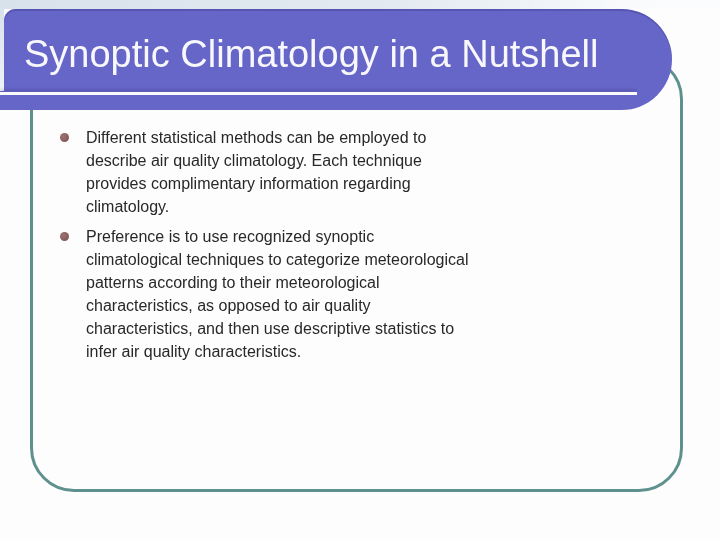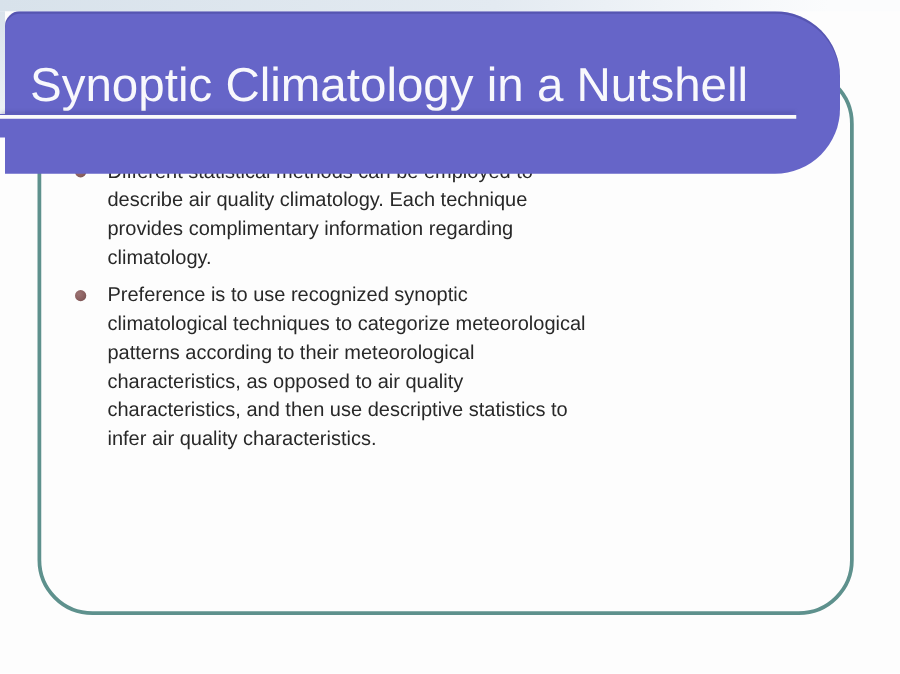--- a/index.html
+++ b/index.html
@@ -26,21 +26,21 @@
     z-index:4;
   }
   
   .left-edge-strip{
     position:absolute;left:0;top:9px;width:4px;height:82px;
     background:linear-gradient(to bottom, var(--top-strip), #eef2f6);
     z-index:4;
   }
   
   .title-bar{
-    position:absolute;left:4px;top:9px;width:668px;height:130px;
+    position:absolute;left:4px;top:9px;width:668px;height:101px;
     background:var(--title-bar);
     border-radius:12px 52px 52px 0;
     box-shadow:inset 0 2px 0 rgba(60,60,140,.38);
     display:flex;align-items:center;
     padding:0 0 10px 20px;
     box-sizing:border-box;
     z-index:3;
   }
   .title-bar-ext{
     position:absolute;left:0;top:91px;width:12px;height:19px;

